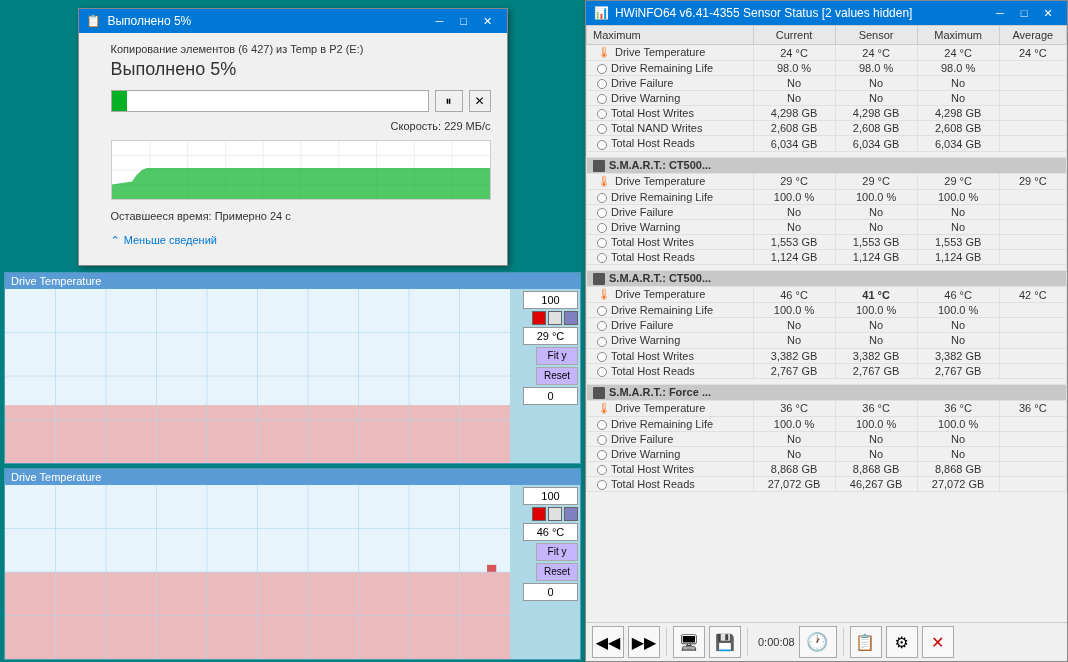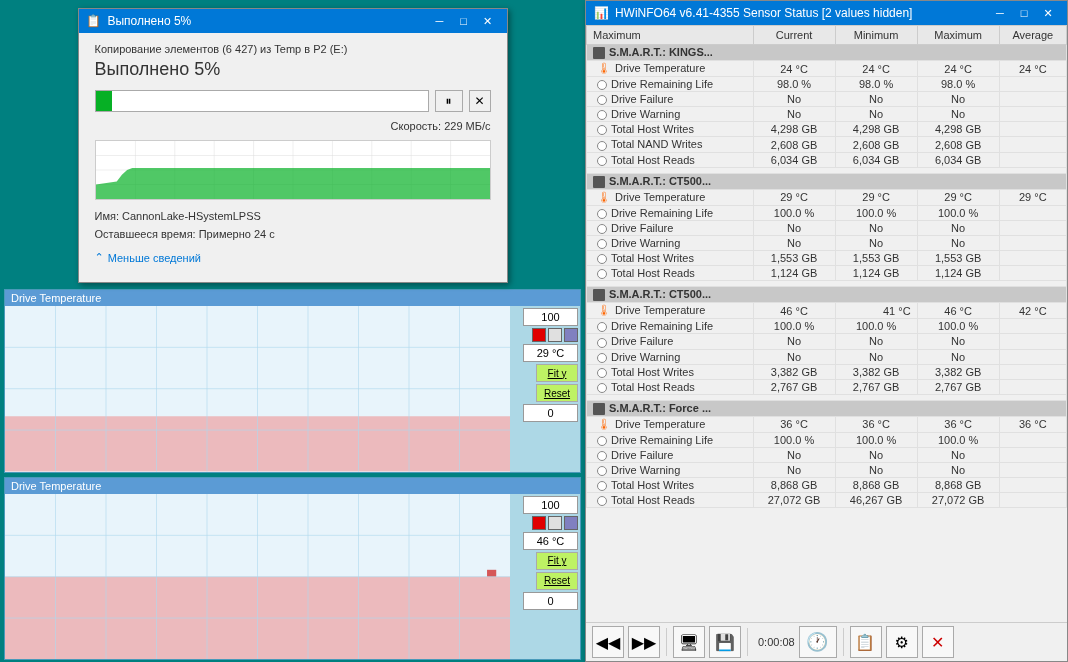--- a/index.html
+++ b/index.html
@@ -58,20 +58,21 @@
       color: white;
       font-size: 11px;
       cursor: pointer;
       display: flex;
       align-items: center;
       justify-content: center;
     }
 
     .copy-dialog-body {
       padding: 10px 16px;
+      margin-left: 16px;
     }
     .copy-subtitle {
       font-size: 11px;
       color: #333;
       margin-bottom: 4px;
     }
     .copy-title-large {
       font-size: 18px;
       font-weight: 300;
       color: #333;
@@ -205,24 +206,23 @@
     }
     .graph-color-box {
       width: 14px;
       height: 14px;
       border: 1px solid #666;
     }
     .graph-btn {
       width: 42px;
       height: 18px;
       border: 1px solid #aaa;
-      background: #bef264;
+      background: #c4b5fd;
       font-size: 10px;
       cursor: pointer;
-      text-decoration: underline;
     }
     .graph-color-row {
       display: flex;
       gap: 2px;
       align-items: center;
     }
 
     
     .right-panel {
       width: 483px;
@@ -406,21 +406,20 @@
           <line x1="228" y1="0" x2="228" y2="60" stroke="#ddd" stroke-width="0.5"></line>
           <line x1="266" y1="0" x2="266" y2="60" stroke="#ddd" stroke-width="0.5"></line>
           <line x1="304" y1="0" x2="304" y2="60" stroke="#ddd" stroke-width="0.5"></line>
           <line x1="342" y1="0" x2="342" y2="60" stroke="#ddd" stroke-width="0.5"></line>
 
           <polygon points="0,60 0,45 20,42 25,35 30,30 35,28 360,28 380,28 380,60" fill="#06b025" opacity="0.7"></polygon>
         </svg>
       </div>
 
       <div class="copy-info">
-        <div>Имя:  CannonLake-HSystemLPSS</div>
         <div>Оставшееся время:  Примерно 24 с</div>
       </div>
       <div class="copy-details-toggle">
         <span>⌃</span>
         <span>Меньше сведений</span>
       </div>
     </div>
   </div>
 
   <div class="drive-graphs">
@@ -526,29 +525,26 @@
     </div>
   </div>
 
   <div class="table-with-scroll">
     <div class="table-scroll-area">
       <table class="hwinfo-table">
         <thead>
           <tr>
             <th>Maximum</th>
             <th>Current</th>
-            <th>Minimum</th>
+            <th>Sensor</th>
             <th>Maximum</th>
             <th>Average</th>
           </tr>
         </thead>
         <tbody id="hwinfo-tbody">
-        <tr class="group-row">
-              <td colspan="5"><span style="display:inline-block;width:12px;height:12px;background:#555;margin-right:4px;vertical-align:middle;border-radius:1px;"></span>S.M.A.R.T.: KINGS...</td>
-            </tr>
             <tr>
               <td><span class="sensor-label"><span style="color:#ff6600;margin-right:4px;">🌡</span>Drive Temperature</span></td>
               <td style="text-align:center;">24 °C</td>
               <td style="text-align:center;">24 °C</td>
               <td style="text-align:center;">24 °C</td>
               <td style="text-align:center;">24 °C</td>
             </tr>
             <tr>
               <td><span class="sensor-label"><span style="display:inline-block;width:10px;height:10px;border:1px solid #888;border-radius:50%;margin-right:4px;background:white;vertical-align:middle;"></span>Drive Remaining Life</span></td>
               <td style="text-align:center;">98.0 %</td>
@@ -641,21 +637,21 @@
             </tr>
             <tr style="height: 6px; background: rgb(240, 240, 240);">
               <td colspan="5" style="padding: 0px;"></td>
             </tr>
             <tr class="group-row">
               <td colspan="5"><span style="display:inline-block;width:12px;height:12px;background:#555;margin-right:4px;vertical-align:middle;border-radius:1px;"></span>S.M.A.R.T.: CT500...</td>
             </tr>
             <tr>
               <td><span class="sensor-label"><span style="color:#ff6600;margin-right:4px;">🌡</span>Drive Temperature</span></td>
               <td style="text-align:center;">46 °C</td>
-              <td style="text-align:right;">41 °C</td>
+              <td style="text-align:center;font-weight:bold;">41 °C</td>
               <td style="text-align:center;">46 °C</td>
               <td style="text-align:center;">42 °C</td>
             </tr>
             <tr>
               <td><span class="sensor-label"><span style="display:inline-block;width:10px;height:10px;border:1px solid #888;border-radius:50%;margin-right:4px;background:white;vertical-align:middle;"></span>Drive Remaining Life</span></td>
               <td style="text-align:center;">100.0 %</td>
               <td style="text-align:center;">100.0 %</td>
               <td style="text-align:center;">100.0 %</td>
               <td style="text-align:center;"></td>
             </tr>

